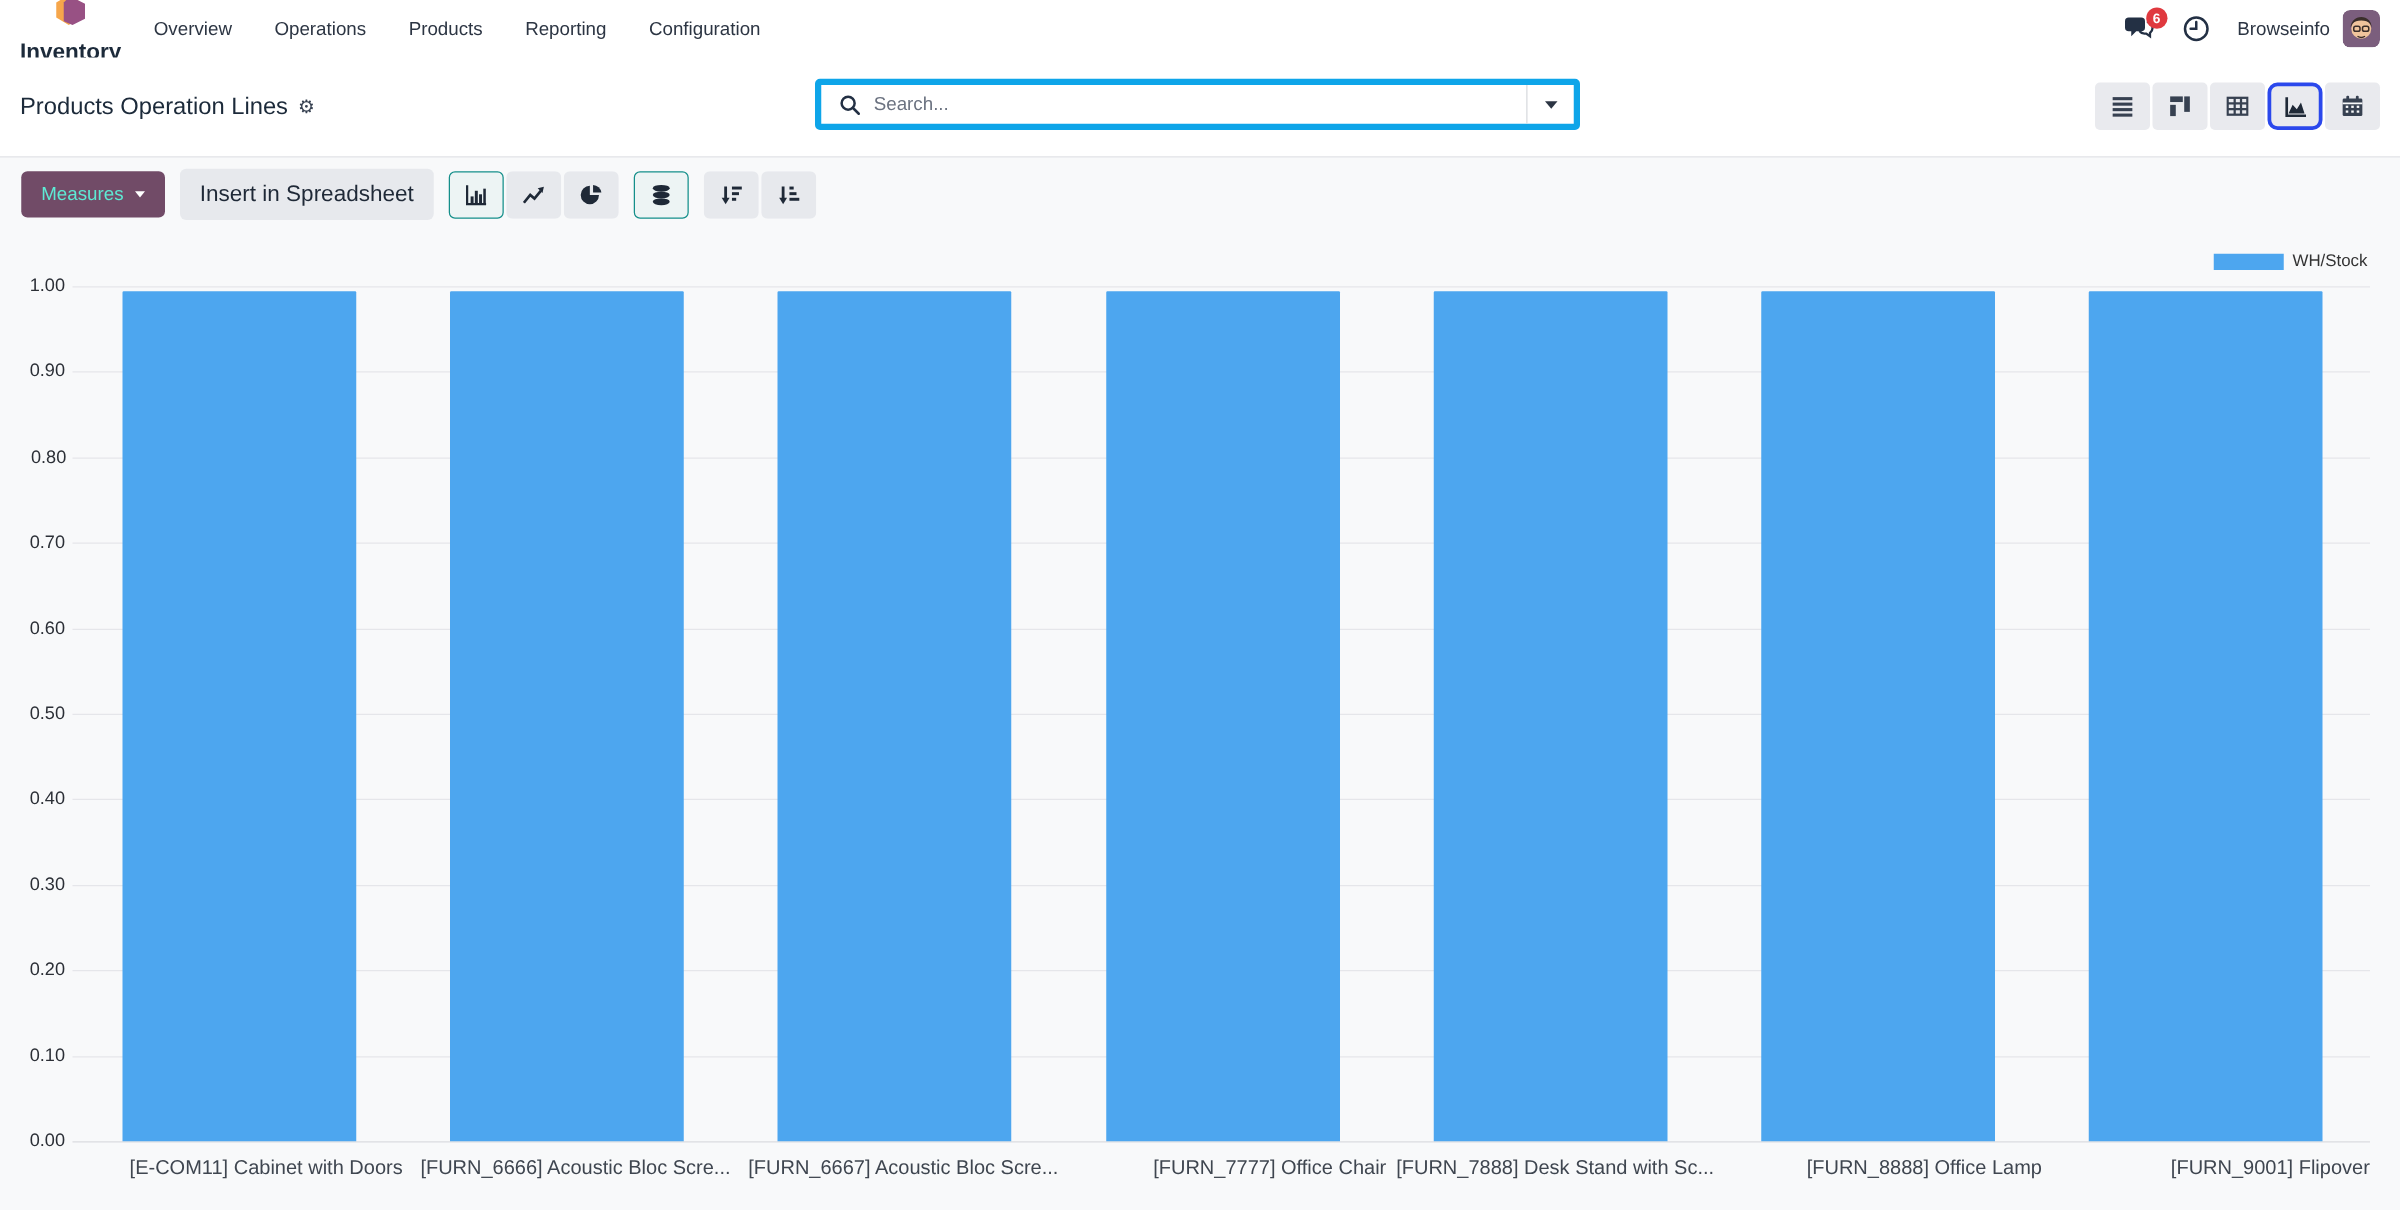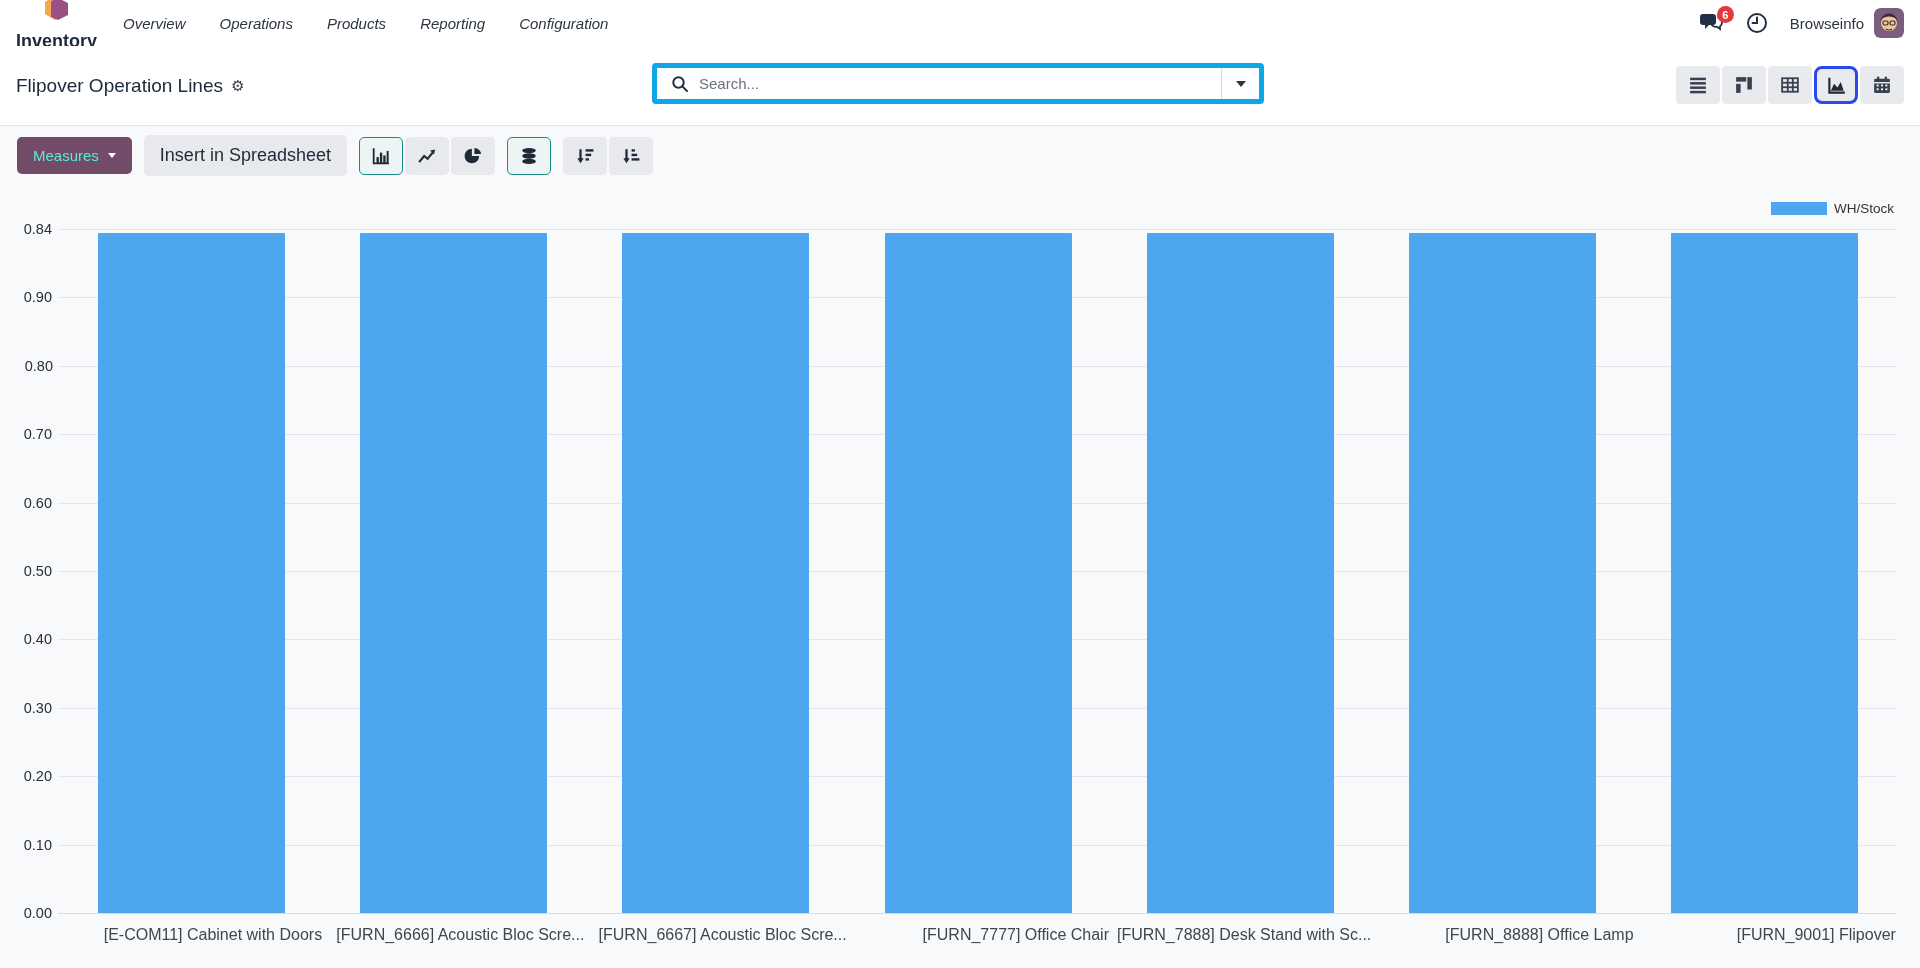--- a/index.html
+++ b/index.html
@@ -2,21 +2,21 @@
 <html><head>
 <meta charset="utf-8">
 <style>
   * { box-sizing: border-box; margin: 0; padding: 0; }
   html,body { width:1920px; height:968px; background:#fff; font-family:"Liberation Sans", sans-serif; color:#1f2937; overflow:hidden; }
 
   
   .topbar { height:46px; display:flex; align-items:center; padding:0 16px; background:#fff; }
   .brand { display:flex; align-items:center; gap:10px; margin-right:26px;flex-direction:column; }
   .app-name { font-size:18px; font-weight:700; color:#1c2a3a; }
-  .nav-menu { display:flex; align-items:center; gap:34px;font-style:italic; }
+  .nav-menu { display:flex; align-items:center; gap:34px; }
   .nav-item { font-size:15px; color:#2c3543; cursor:pointer; text-decoration:none; }
   .topbar-right { margin-left:auto; display:flex; align-items:center; gap:22px; }
   .icon-btn { position:relative; display:flex; align-items:center; justify-content:center; cursor:pointer; }
   .badge { position:absolute; top:-7px; right:-10px; min-width:17px; height:17px; border-radius:9px; background:#e0393f; color:#fff; font-size:11px; font-weight:700; display:flex; align-items:center; justify-content:center; padding:0 4px; }
   .user { display:flex; align-items:center; gap:10px; cursor:pointer; }
   .user-name { font-size:15px; color:#2c3543; }
   .avatar { width:30px; height:30px; border-radius:6px; overflow:hidden; display:block; }
 
   
   .control-row { height:79px; display:flex; align-items:center; padding:0 16px; background:#fff; position:relative; }
@@ -38,21 +38,21 @@
   .toolbar { position:absolute; top:9px; left:17px; display:flex; align-items:center; gap:12px; }
   .btn-measures { display:flex; align-items:center; gap:9px; background:#714b67; color:#5eead4; font-size:15px; border:none; border-radius:5px; padding:10px 16px; cursor:pointer; }
   .btn-measures .caret-down { border-top-color:#fff; border-left-width:4px; border-right-width:4px; border-top-width:5px; }
   .btn-gray { background:#e7e9ed; color:#1f2937; font-size:18px; border:none; border-radius:5px; padding:10px 16px; cursor:pointer; }
   .btn-group { display:flex; gap:2px; }
   .tool-btn { width:44px; height:38px; background:#e7e9ed; border:1px solid transparent; border-radius:5px; display:flex; align-items:center; justify-content:center; cursor:pointer; }
   .tool-btn.active { background:#edf4f4; border:1.5px solid #158f8a; }
 
   
   .chart { position:absolute; inset:0; }
-  .legend { position:absolute; top:75px; right:26px; display:flex; align-items:center; gap:7px; }
+  .legend { position:absolute; top:75px; right:26px; display:flex; align-items:flex-end; gap:7px; }
   .legend-swatch { width:56px; height:13px; }
   .legend-label { font-size:13.5px; color:#333; }
   .gridline { position:absolute; height:1px; background:#e5e6ea; }
   .gridline.zero { background:#dadbdf; }
   .ytick { position:absolute; width:46px; text-align:right; font-size:14.5px; color:#2b2f36; transform:translateY(-50%); }
   .bar { position:absolute; border-radius:1px 1px 0 0; }
   .xlabel { position:absolute; width:262px; text-align:right; font-size:16px; color:#3f4650; transform:translateX(-50%); white-space:nowrap; }
   svg { display:block; }
 </style>
 </head>
@@ -104,21 +104,21 @@
           <rect x="16" y="13" width="5" height="4" rx="1.5" fill="none" stroke="#3a2e2a" stroke-width="1.2"></rect>
           <path d="M12 21 q3 2 6 0" fill="none" stroke="#3a2e2a" stroke-width="1.2"></path>
         </svg>
       </span>
     </div>
   </div>
 </header>
 
 <div class="control-row">
   <div class="page-title-wrap">
-    <span class="page-title">Flipover Operation Lines</span>
+    <span class="page-title">Products Operation Lines</span>
     <span class="gear">⚙</span>
   </div>
 
   <div class="searchbox">
     <span class="mag">
       <svg width="18" height="18" viewBox="0 0 18 18">
         <circle cx="7.5" cy="7.5" r="5.2" fill="none" stroke="#233044" stroke-width="2"></circle>
         <line x1="11.6" y1="11.6" x2="16" y2="16" stroke="#233044" stroke-width="2" stroke-linecap="round"></line>
       </svg>
     </span>
@@ -287,21 +287,21 @@
         <div class="ytick" style="left: 6px; top: 787px;">0.00</div>
         <div class="ytick" style="left: 6px; top: 718.6px;">0.10</div>
         <div class="ytick" style="left: 6px; top: 650.2px;">0.20</div>
         <div class="ytick" style="left: 6px; top: 581.8px;">0.30</div>
         <div class="ytick" style="left: 6px; top: 513.4px;">0.40</div>
         <div class="ytick" style="left: 6px; top: 445px;">0.50</div>
         <div class="ytick" style="left: 6px; top: 376.6px;">0.60</div>
         <div class="ytick" style="left: 6px; top: 308.2px;">0.70</div>
         <div class="ytick" style="left: 7px; top: 239.8px;">0.80</div>
         <div class="ytick" style="left: 6px; top: 171.4px;">0.90</div>
-        <div class="ytick" style="left: 6px; top: 103px;">0.84</div>
+        <div class="ytick" style="left: 6px; top: 103px;">1.00</div>
       </div>
     <div id="bars">
         <div class="bar" title="[E-COM11] Cabinet with Doors: 1.00" style="left: 97.6429px; top: 107px; width: 187px; height: 680px; background: rgb(77, 166, 239);"></div>
         <div class="bar" title="[FURN_6666] Acoustic Bloc Scre...: 1.00" style="left: 359.929px; top: 107px; width: 187px; height: 680px; background: rgb(77, 166, 239);"></div>
         <div class="bar" title="[FURN_6667] Acoustic Bloc Scre...: 1.00" style="left: 622.214px; top: 107px; width: 187px; height: 680px; background: rgb(77, 166, 239);"></div>
         <div class="bar" title="[FURN_7777] Office Chair: 1.00" style="left: 884.5px; top: 107px; width: 187px; height: 680px; background: rgb(77, 166, 239);"></div>
         <div class="bar" title="[FURN_7888] Desk Stand with Sc...: 1.00" style="left: 1146.79px; top: 107px; width: 187px; height: 680px; background: rgb(77, 166, 239);"></div>
         <div class="bar" title="[FURN_8888] Office Lamp: 1.00" style="left: 1409.07px; top: 107px; width: 187px; height: 680px; background: rgb(77, 166, 239);"></div>
         <div class="bar" title="[FURN_9001] Flipover: 1.00" style="left: 1671.36px; top: 107px; width: 187px; height: 680px; background: rgb(77, 166, 239);"></div>
       </div>

